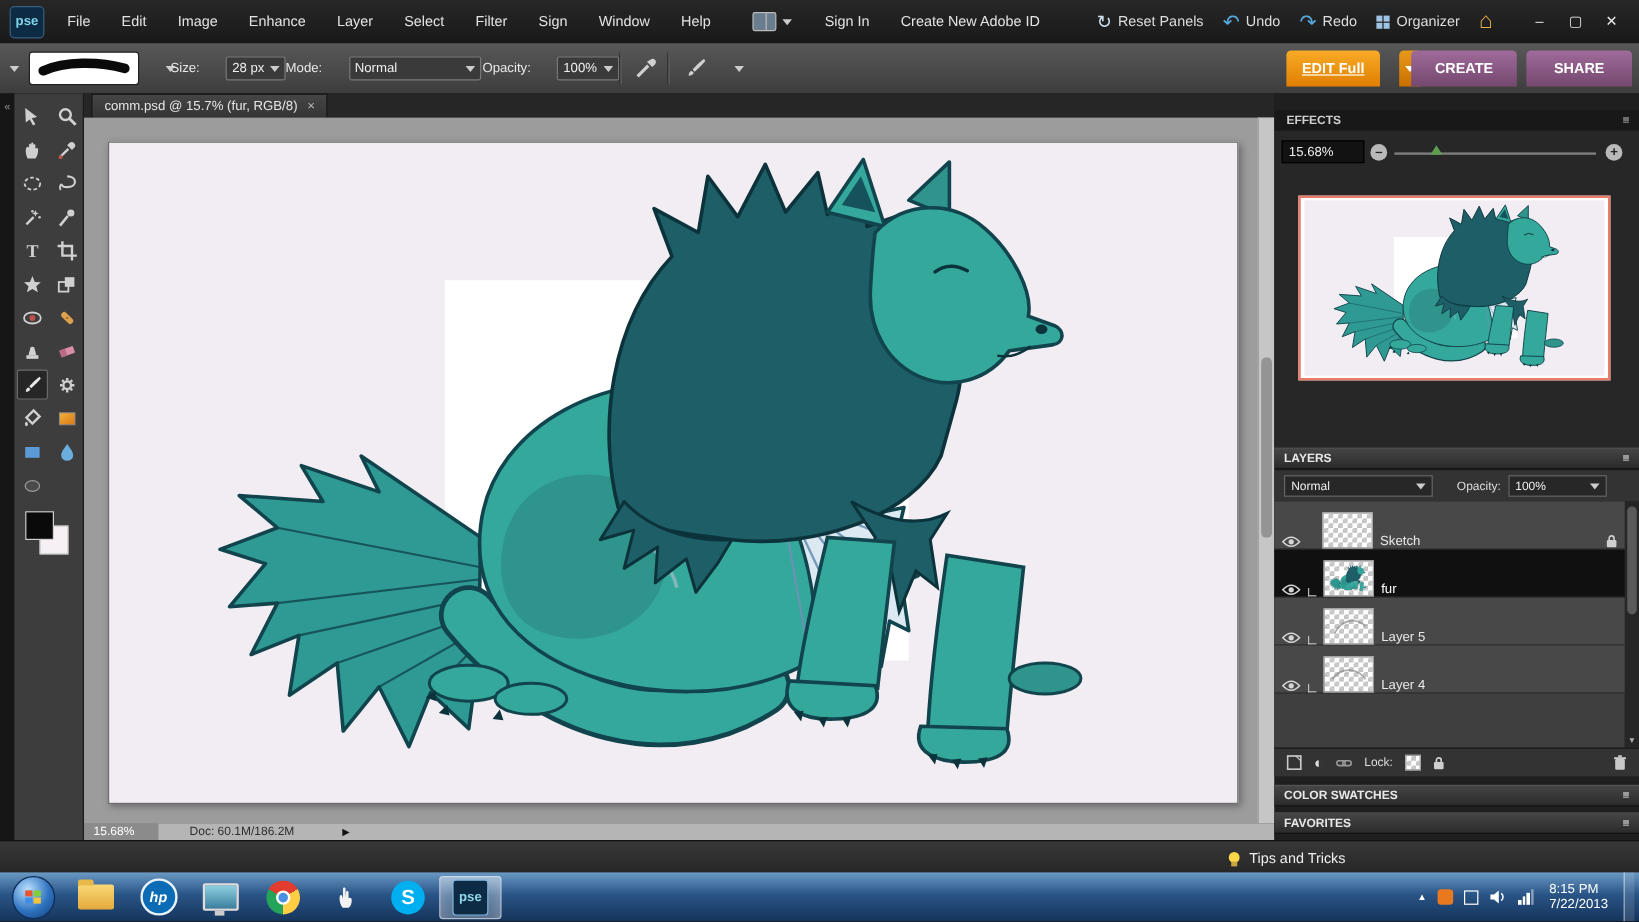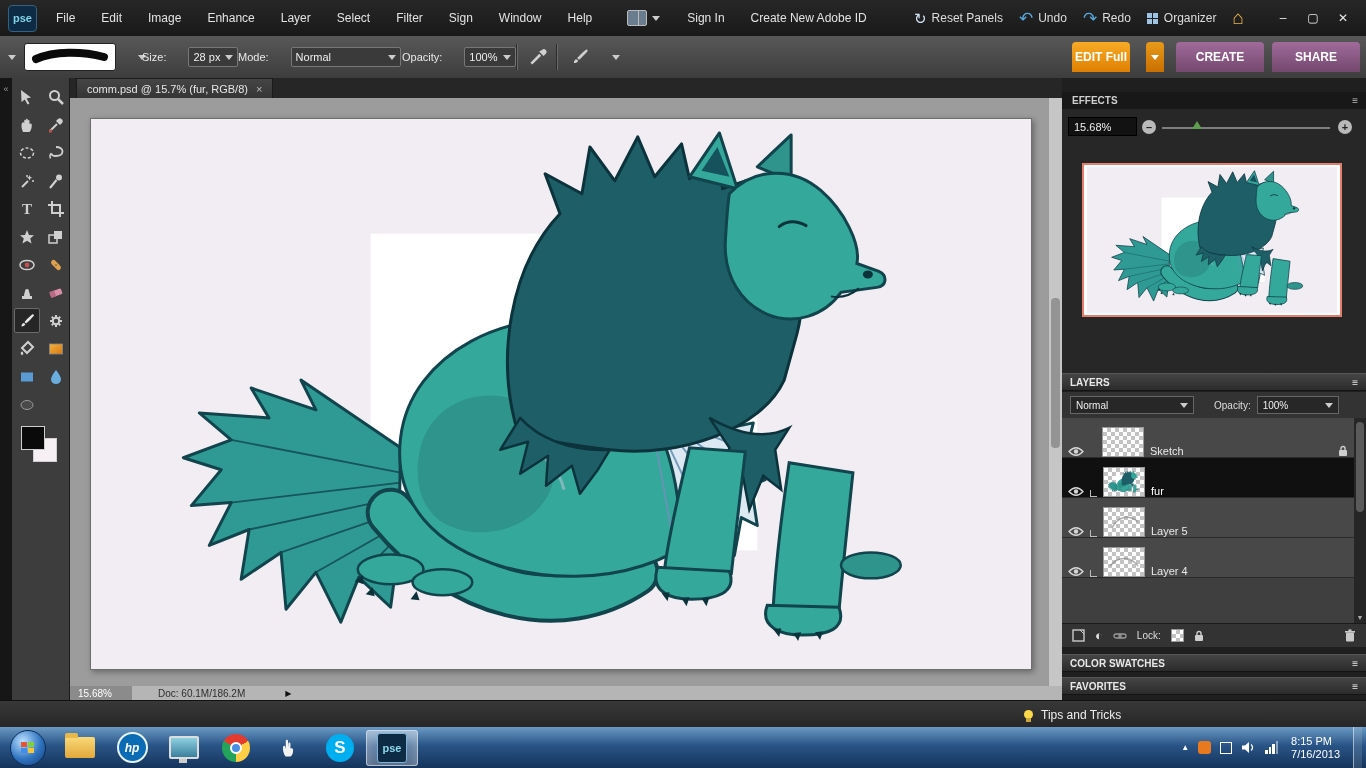--- a/index.html
+++ b/index.html
@@ -298,21 +298,21 @@
       </div>
     <div class="obx" style="left:570px;">
       <svg width="20" height="20" viewBox="0 0 18 18">
         <path d="M15,2 C12,4 8,8 6.5,10 L8,11.5 C10,10 14,6 16,3.5 Z" fill="#d0d0d0"></path>
         <path d="M6,11 C4.5,11 3.5,12.5 3.5,14.5 C5.5,14.5 7,13.5 7.3,12.3 Z" fill="#d0d0d0"></path>
       </svg>
       <span class="dar"></span>
     </div>
 
     <div class="obx" style="left:1072px;">
-      <div class="mode-btn" style="width:58px;background:linear-gradient(#f8ab26,#e07f02);">
+      <div class="mode-btn" style="width:78px;background:linear-gradient(#f8ab26,#e07f02);text-decoration:underline;">
         <span>EDIT Full</span>
       </div>
       <div class="mode-btn" style="width:18px;background:linear-gradient(#e89a1a,#c96f00);margin-left:-6px;">
         <span class="dar" style="border-top-color:#fff;"></span>
       </div>
     </div>
     <div class="obx" style="left:1176px;">
       <div class="mode-btn" style="width:88px;background:linear-gradient(#a06b9a,#74486f);">
         <span>CREATE</span>
       </div>
@@ -683,19 +683,19 @@
           <path d="M10,3.5 C12,5 12,8 10,9.5" fill="none" stroke="#fff" stroke-width="1.3"></path>
         </svg>
       <span class="bars">
           <i style="height:4px;"></i>
           <i style="height:7px;"></i>
           <i style="height:10px;"></i>
           <i style="height:13px;opacity:.45;"></i>
         </span>
       <div class="clock">
         <div>8:15 PM</div>
-        <div>7/16/2013</div>
+        <div>7/22/2013</div>
       </div>
       <div class="showdesk"></div>
     </div>
   </div>
 
 </div>
 
 </body></html>

